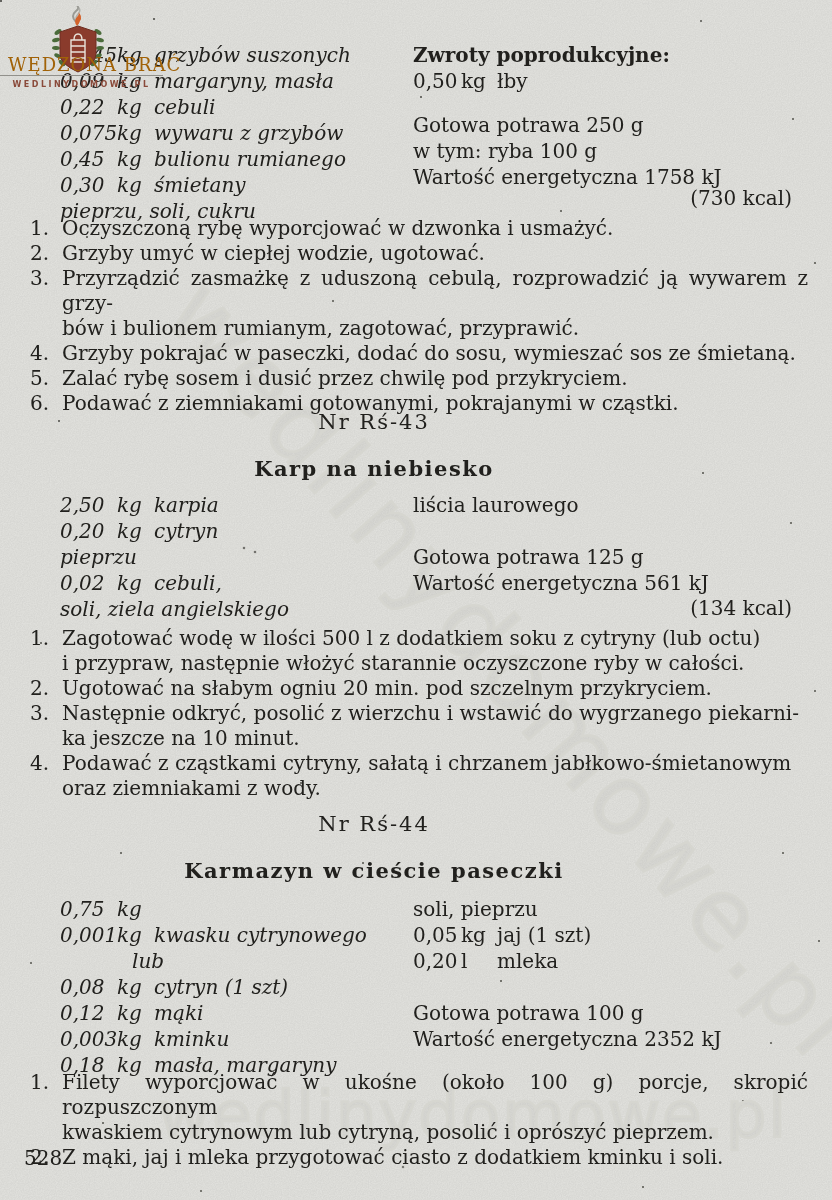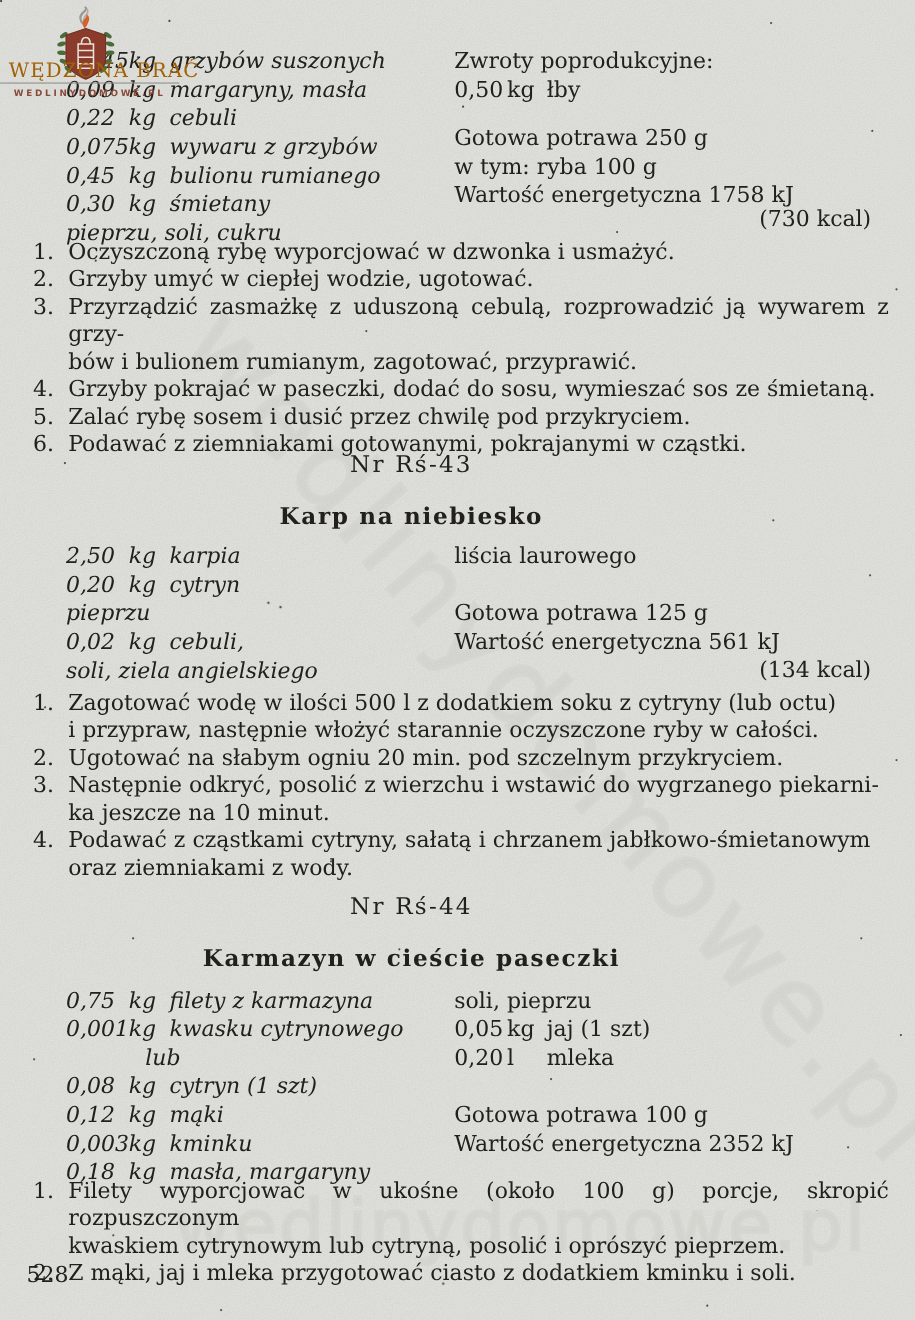--- a/index.html
+++ b/index.html
@@ -38,21 +38,21 @@
      font-size:8px;font-weight:bold;letter-spacing:2.5px;color:#8a4a3a;
      font-family:"DejaVu Sans","Liberation Sans",sans-serif;}
   
   .ing{position:absolute;font-style:italic;font-size:20px;line-height:26px;font-weight:500;}
   .ing-row{display:flex;}
   .amt{display:inline-block;width:57px;flex:none;}
   .unit{display:inline-block;width:37px;flex:none;}
   .amt-sm{display:inline-block;width:48px;flex:none;}
   .unit-sm{display:inline-block;width:36px;flex:none;}
   .indent{padding-left:72px;align-items:flex-end;}
-  .upright{font-style:normal;font-weight:400;}
+  .upright{font-style:normal;font-weight:700;}
   
   .info{position:absolute;left:413px;font-size:20px;line-height:26px;}
   .kcal{position:absolute;text-align:right;font-size:20px;width:762px;left:30px;}
   
   .steps{position:absolute;left:30px;width:778px;font-size:20px;}
   .step{display:flex;line-height:25px;margin:0;}
   .step .num{width:32px;flex:none;}
   .step .txt{flex:1;text-align:justify;white-space:pre-line;}
   .center{position:absolute;left:0;width:748px;text-align:center;}
   .rec-no{font-size:21px;letter-spacing:2px;}
@@ -243,21 +243,20 @@
         </div>
     </div>
 
     <div class="center rec-no" style="top:812px;">Nr Rś-44</div>
     <div class="center rec-title" style="top:858px;">Karmazyn w cieście paseczki</div>
 
     <div class="ing" style="left:60px;top:896px;">
       <div class="ing-row">
           <span class="amt">0,75</span>
           <span class="unit">kg</span>
-          <span>filety z karmazyna</span>
         </div>
       <div class="ing-row">
           <span class="amt">0,001</span>
           <span class="unit">kg</span>
           <span>kwasku cytrynowego</span>
         </div>
       <div class="ing-row indent">
           <span>lub</span>
         </div>
       <div class="ing-row">

